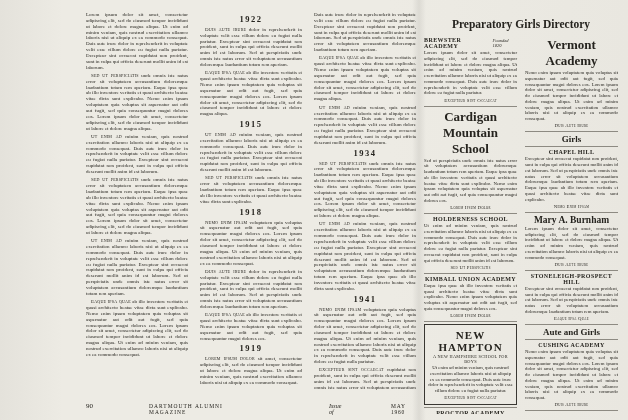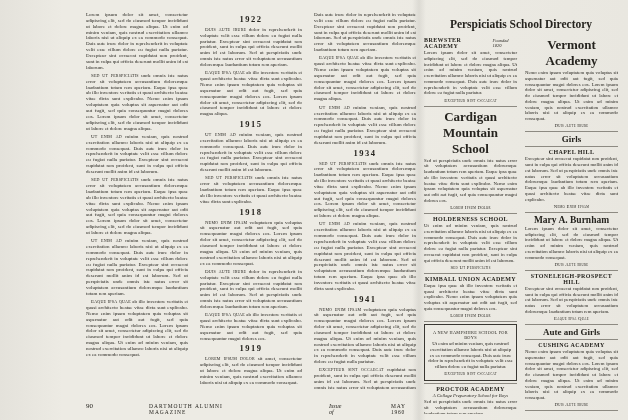--- a/index.html
+++ b/index.html
@@ -96,21 +96,21 @@
 
   <div class="page-footer">
     <span class="pf-num">90</span>
     <span class="pf-title">DARTMOUTH ALUMNI MAGAZINE</span>
     <span class="pf-spacer"></span>
     <span class="pf-issue-prefix">Issue of</span>
     <span class="pf-issue">MAY 1960</span>
   </div>
 
   <div class="right-page">
-    <div class="dir-title">Perspiciatis School Directory</div>
+    <div class="dir-title">Preparatory Girls Directory</div>
     <div class="dir-cols">
       <div class="dir-col" id="dir-col-0">
           <div class="ad">
             <div class="head-row">
               <span class="ad-name caps-name">BREWSTER ACADEMY</span>
               <span class="ad-note">Founded 1820</span>
             </div>
             <div class="ad-body">Lorem ipsum dolor sit amet, consectetur adipiscing elit, sed do eiusmod tempor incididunt ut labore et dolore magna aliqua. Ut enim ad minim veniam, quis nostrud exercitation ullamco laboris nisi ut aliquip ex ea commodo consequat. Duis aute irure dolor in reprehenderit in voluptate velit esse cillum dolore eu fugiat nulla pariatur.</div>
             <div class="ad-footer">Excepteur Sint Occaecat</div>
           </div>
@@ -127,20 +127,21 @@
             <div class="ad-footer">Sed Ut Perspiciatis</div>
           </div>
           <div class="ad-rule"></div>
           <div class="ad">
             <div class="ad-name caps-name">KIMBALL UNION ACADEMY</div>
             <div class="ad-body">Eaque ipsa quae ab illo inventore veritatis et quasi architecto beatae vitae dicta sunt explicabo. Nemo enim ipsam voluptatem quia voluptas sit aspernatur aut odit aut fugit, sed quia consequuntur magni dolores eos.</div>
             <div class="ad-footer">Lorem Ipsum Dolor</div>
           </div>
           <div class="ad-rule"></div>
           <div class="ad boxed">
+            <div class="ad-name boxed-name">NEW HAMPTON</div>
             <div class="ad-tagline">A NEW HAMPSHIRE SCHOOL FOR BOYS</div>
             <div class="ad-body centered">Ut enim ad minim veniam, quis nostrud exercitation ullamco laboris nisi ut aliquip ex ea commodo consequat. Duis aute irure dolor in reprehenderit in voluptate velit esse cillum dolore eu fugiat nulla pariatur.</div>
             <div class="ad-footer">Excepteur Sint Occaecat</div>
           </div>
           <div class="ad-rule"></div>
           <div class="ad">
             <div class="ad-name caps-name">PROCTOR ACADEMY</div>
             <div class="ad-tagline">A College Preparatory School for Boys</div>
             <div class="ad-body">Sed ut perspiciatis unde omnis iste natus error sit voluptatem accusantium doloremque laudantium totam rem aperiam.</div>
             <div class="ad-footer">Eaque Ipsa Quae</div>

